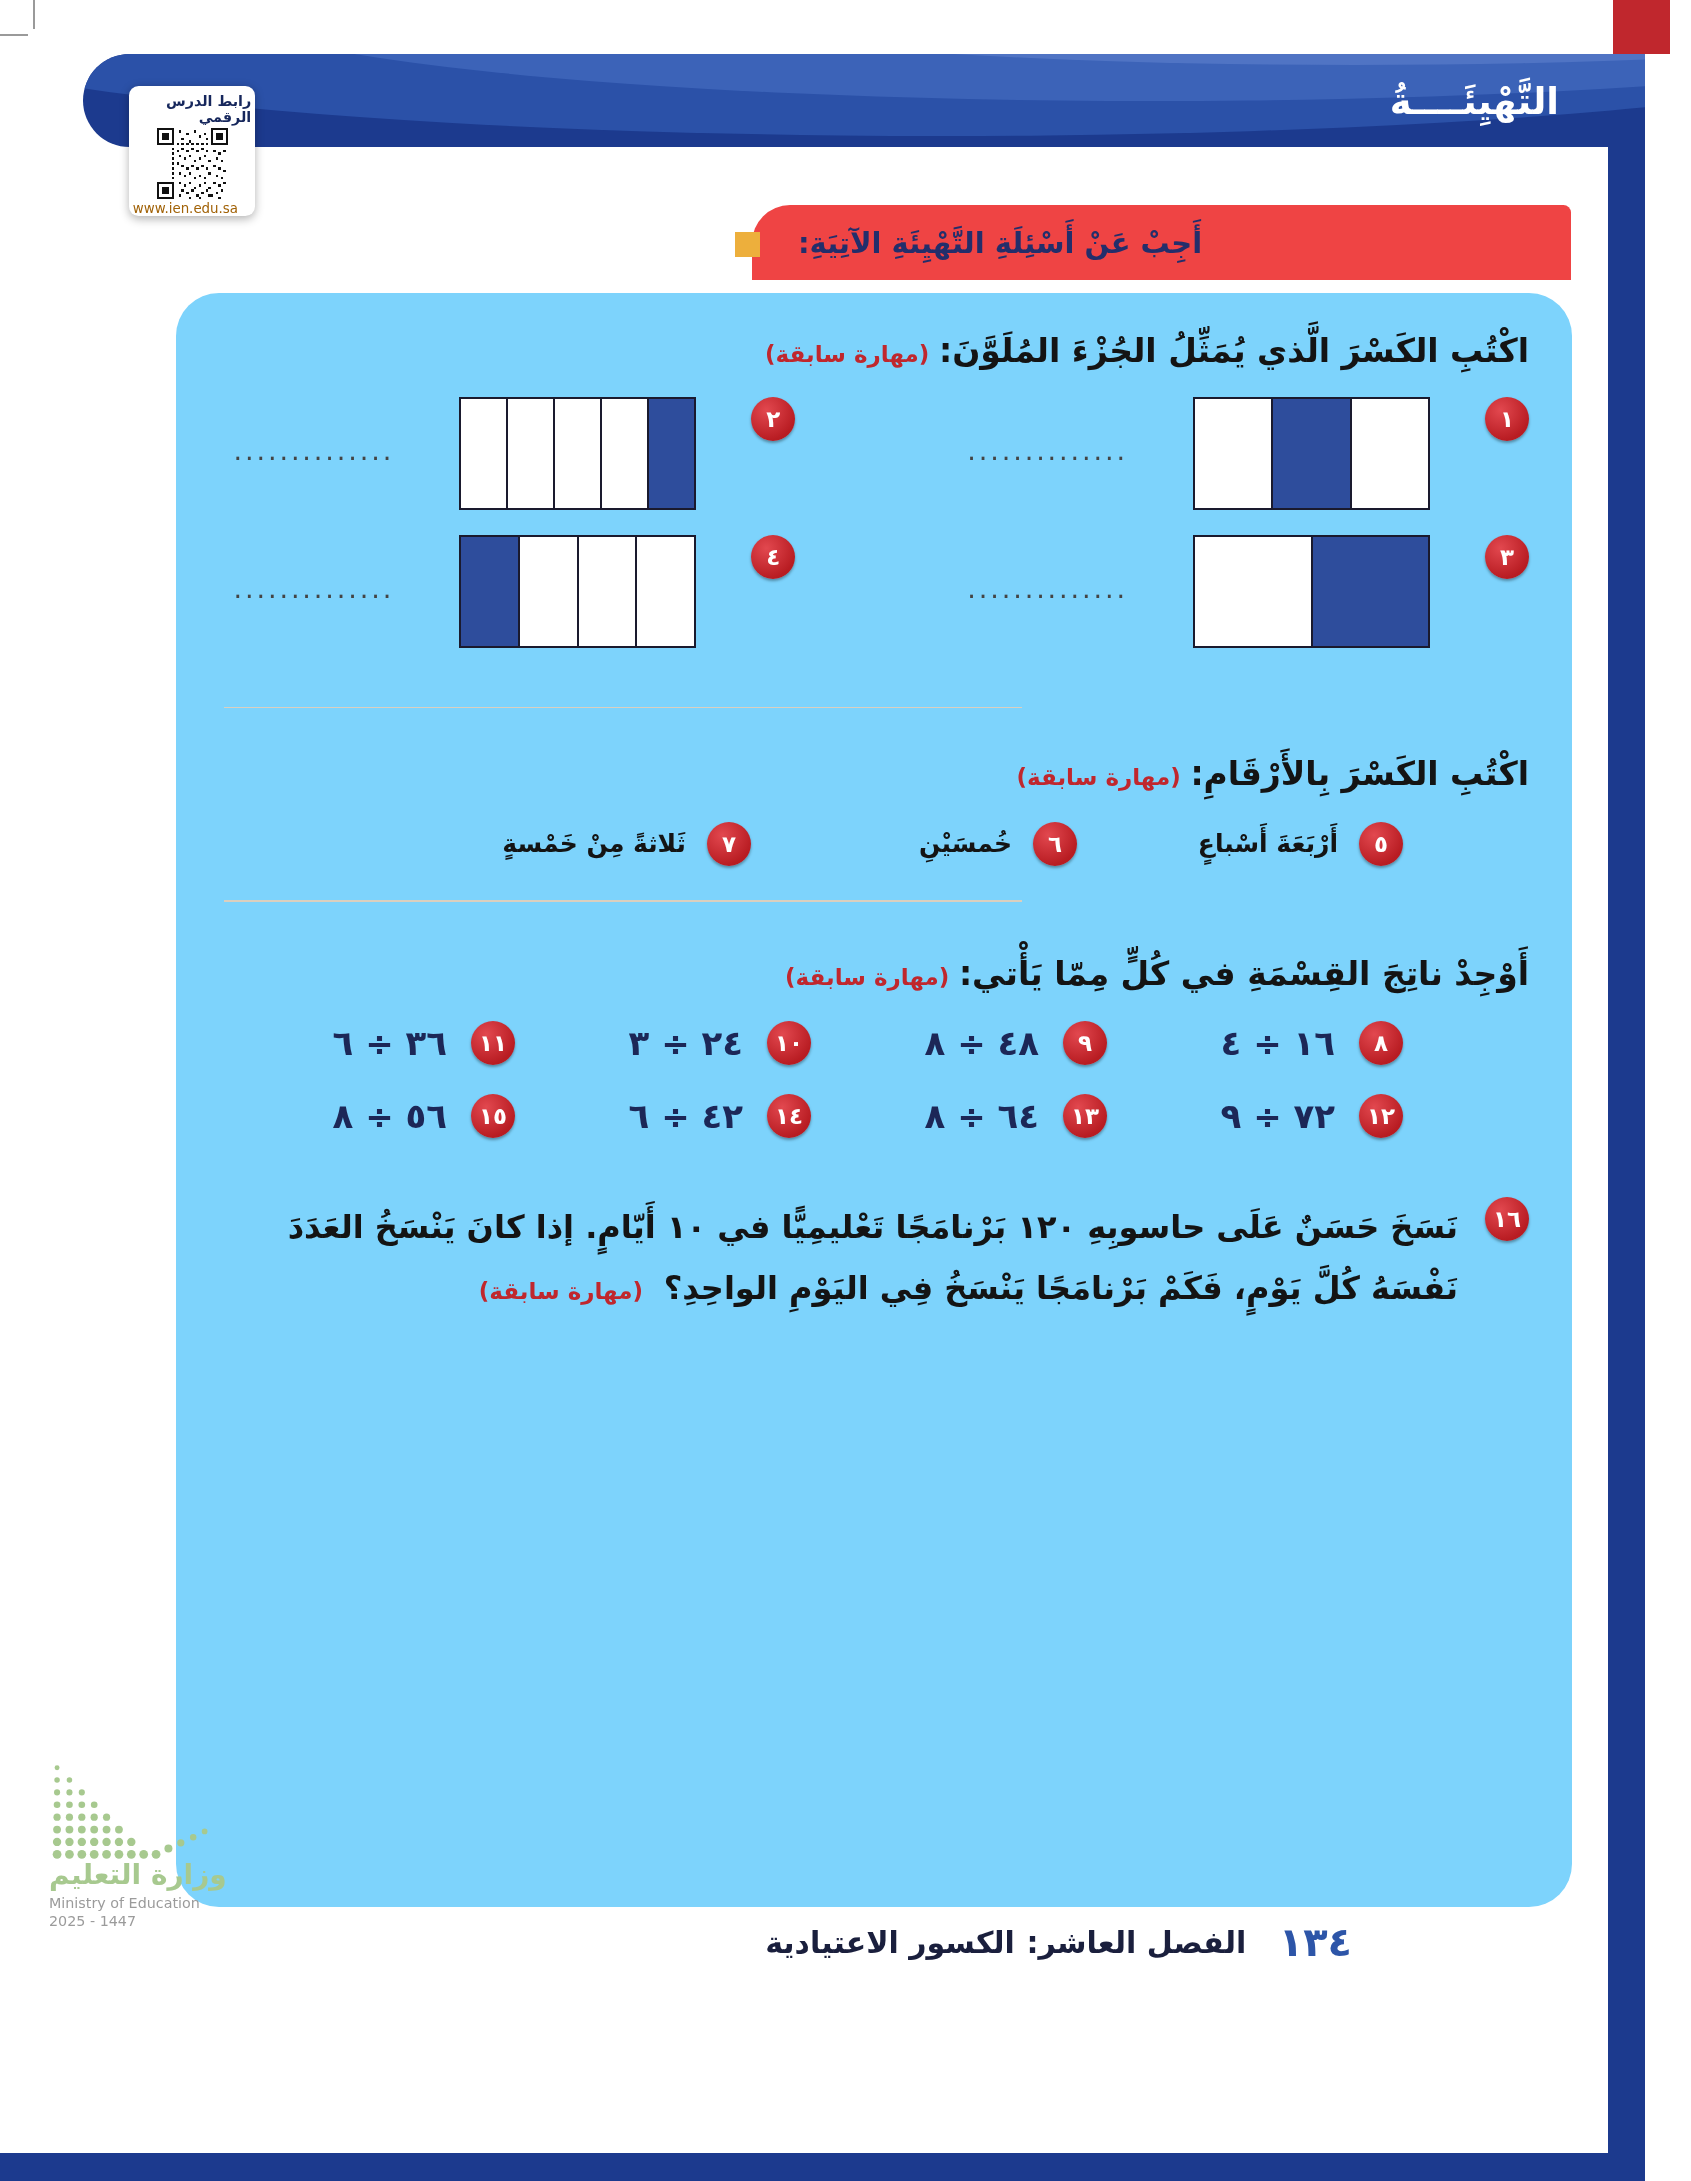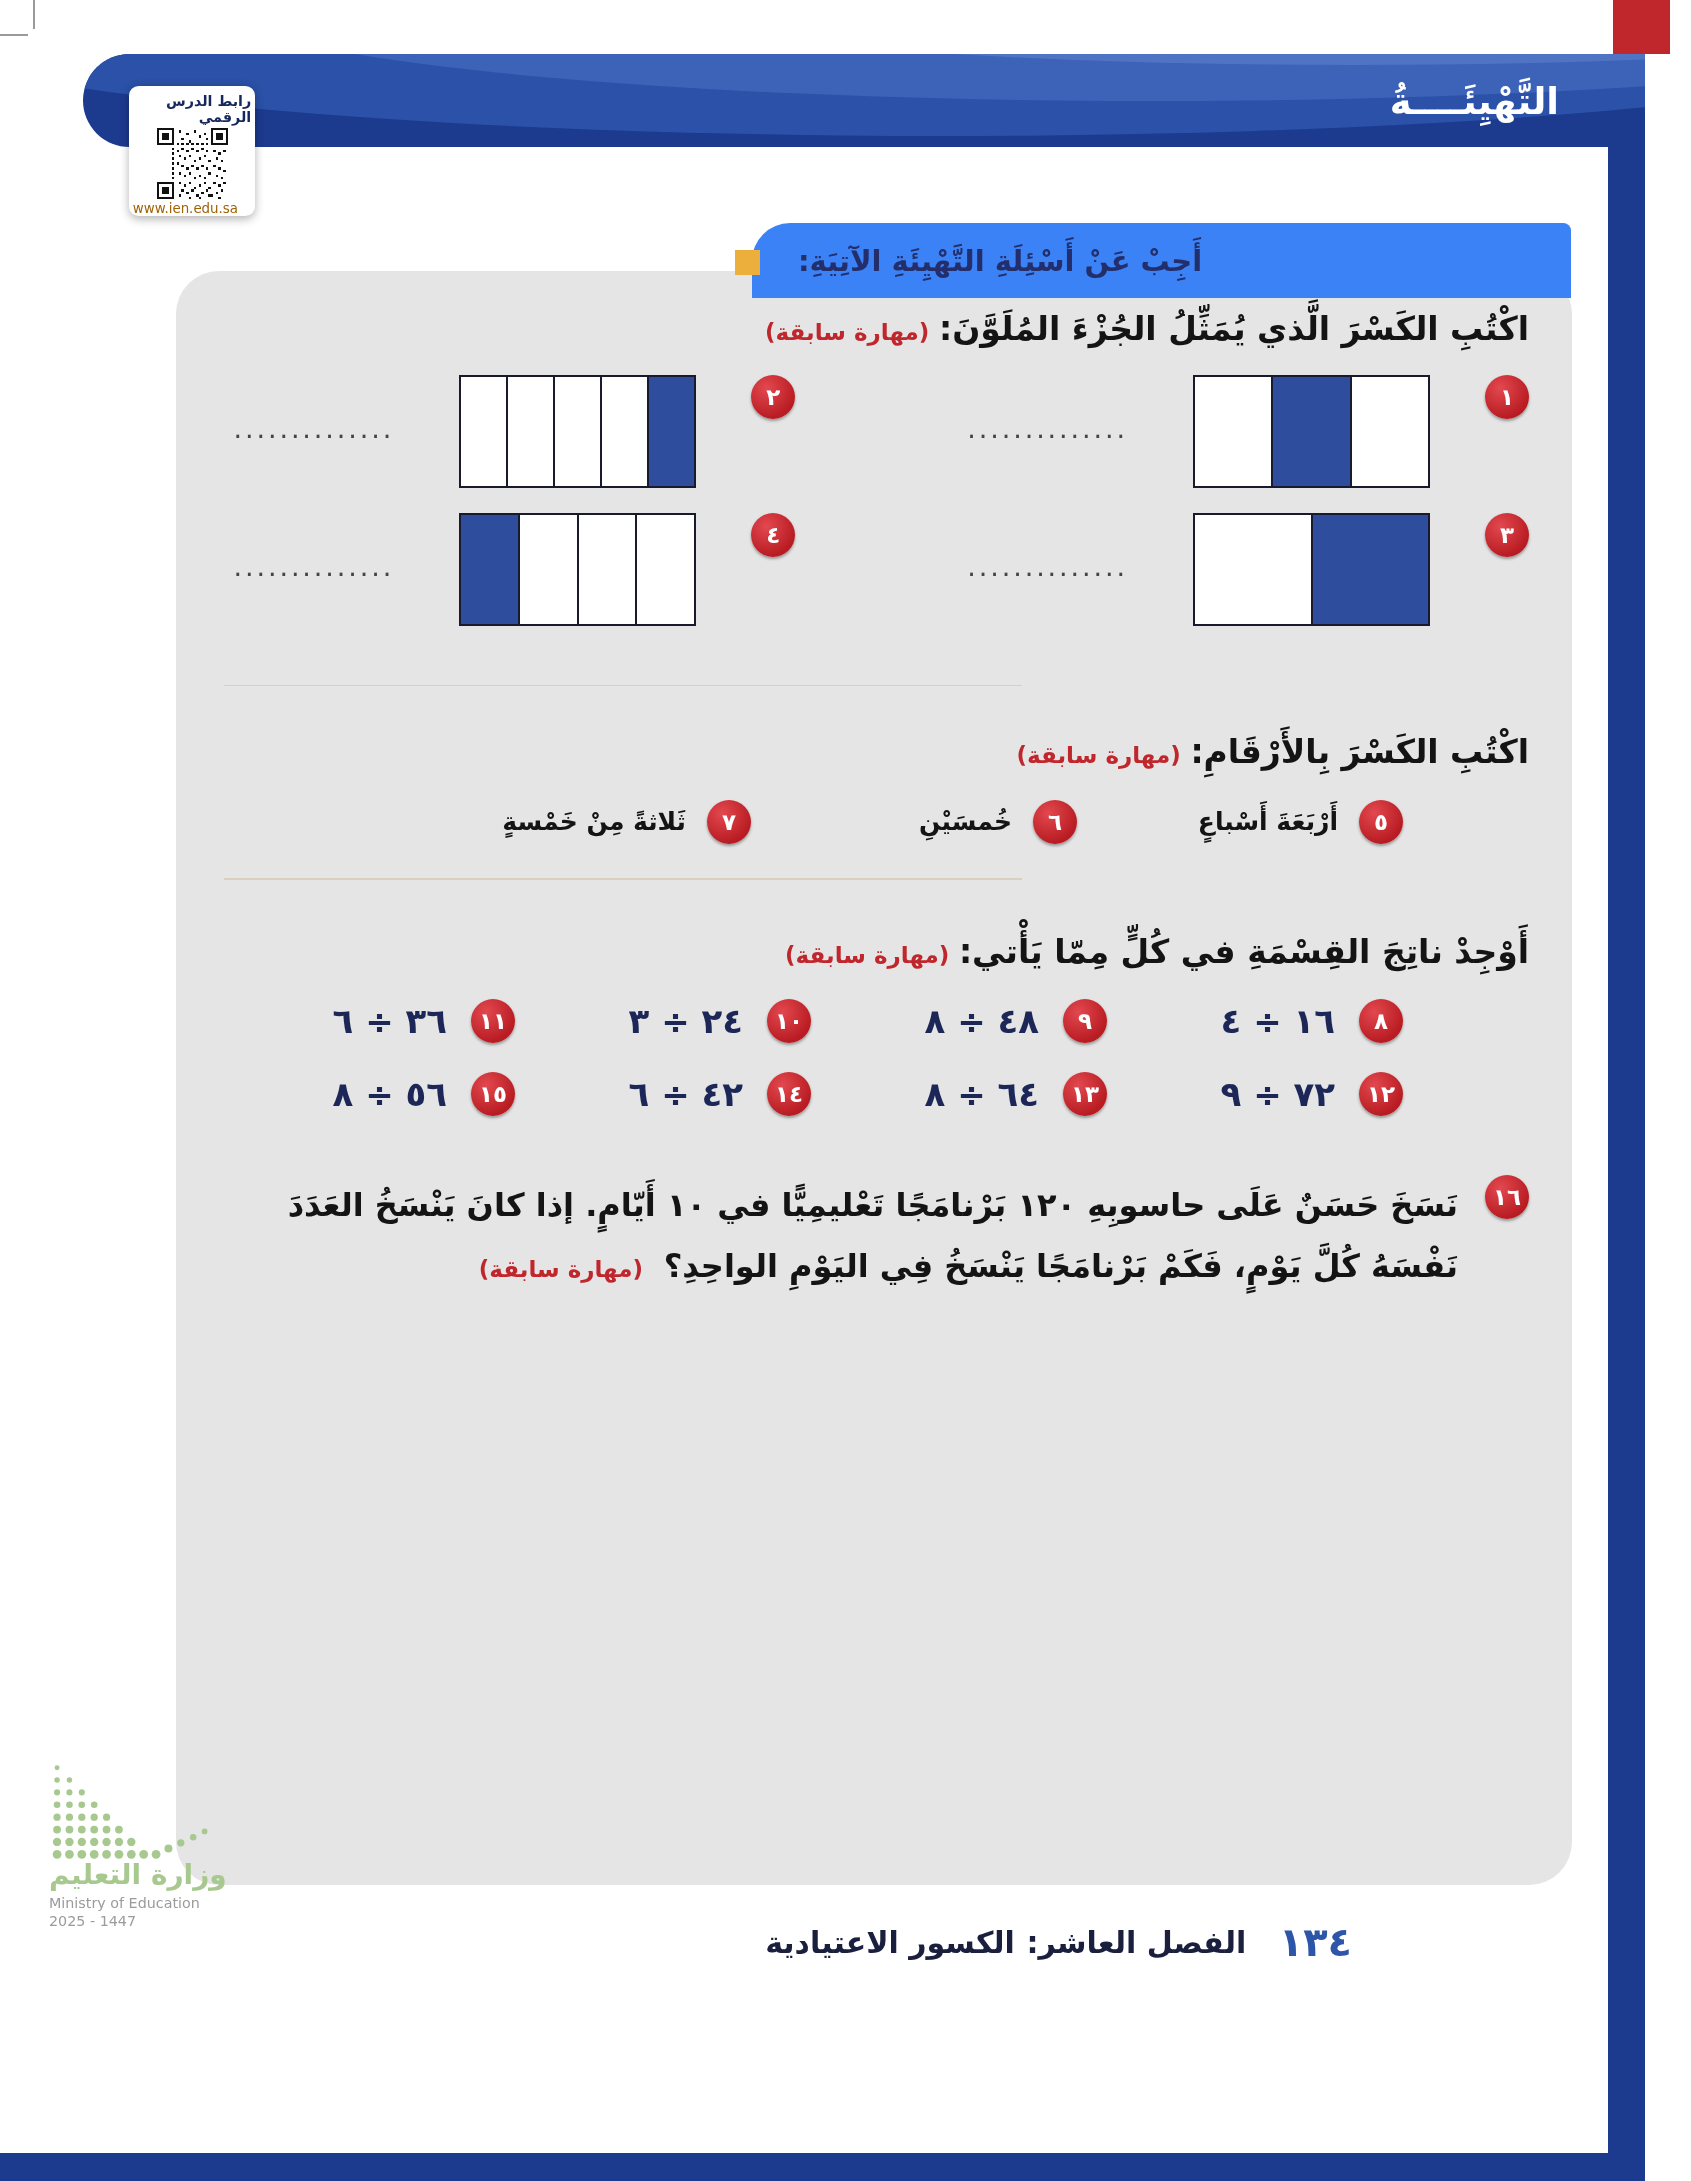--- a/index.html
+++ b/index.html
@@ -28,28 +28,28 @@
   .bottom-band { position:absolute; left:0; top:2153px; width:1646px; height:29px; background:#1c3a8e; }
 
   
   .qr-card { position:absolute; left:130px; top:86px; width:126px; height:130px; background:#ffffff;
     border-radius:9.6px; box-shadow:0 2.9px 9.6px rgba(0,0,0,.3); padding:6.7px 3.8px 3.8px; z-index:6; }
   .qr-label { font-size:14.3px; font-weight:bold; color:#16275c; }
   .qr-svg { width:71px; height:71px; margin:3.8px auto 1.9px; display:block; }
   .qr-url { font-size:13.4px; color:#a16207; direction:ltr; }
 
   
-  .banner { position:absolute; left:753px; top:223px; width:819px; height:75px; background:#3b82f6;
+  .banner { position:absolute; left:753px; top:205px; width:819px; height:75px; background:#ef4444;
     border-radius:38px 7.6px 0 0; display:flex; align-items:center; justify-content:flex-end; padding-left:46px; z-index:4; }
   .banner-text { color:#232e6b; font-size:29px; font-weight:bold; }
   .gold-sq { position:absolute; left:-17px; top:27px; width:25px; height:25px; background:#edaf3c; }
 
   
-  .content-panel { position:absolute; left:177px; top:271px; width:1396px; height:1614px;
-    background:#e5e5e5; border-radius:43px; padding:36px 43px; z-index:2; }
+  .content-panel { position:absolute; left:177px; top:293px; width:1396px; height:1614px;
+    background:#7dd3fc; border-radius:43px; padding:36px 43px; z-index:2; }
 
   .sec-header { font-size:33px; font-weight:bold; color:#141414; line-height:1.35; }
   .skill { font-size:23px; color:#c0272d; font-weight:bold; margin-right:9.6px; }
 
   .badge { width:44px; height:44px; border-radius:50%; flex:none;
     background:radial-gradient(circle at 35% 30%, #e2484f, #b81c22 72%);
     color:#fff; font-size:23px; font-weight:bold; display:flex; align-items:center; justify-content:center;
     box-shadow:0 1.9px 2.9px rgba(0,0,0,.35); }
 
   .frac-row { display:flex; margin-top:23px; gap:172px; }

